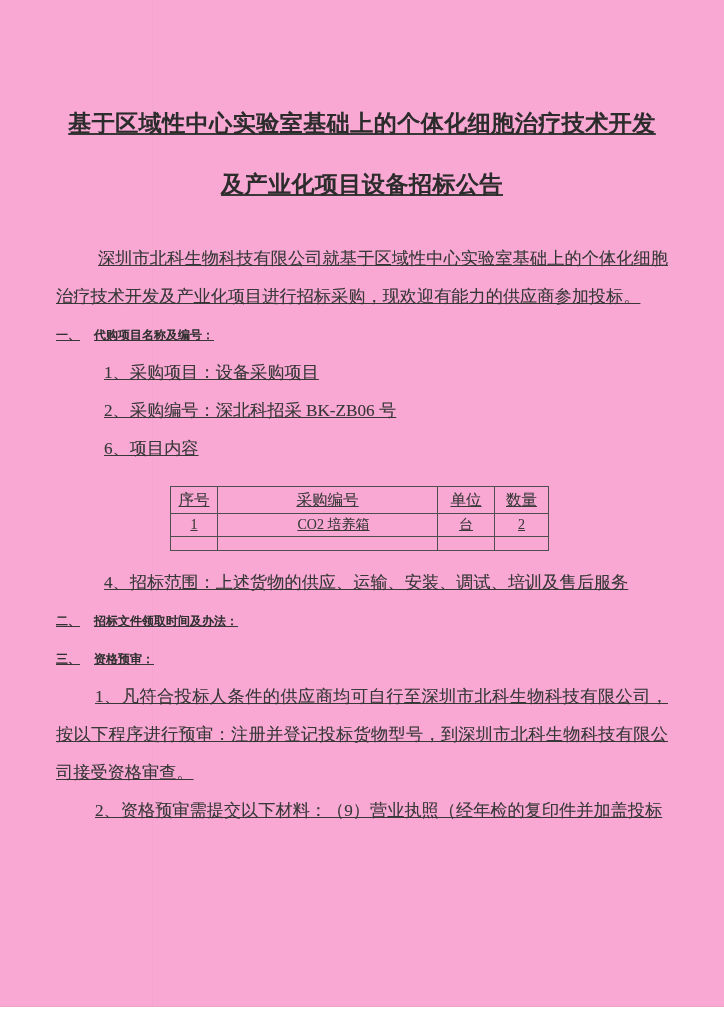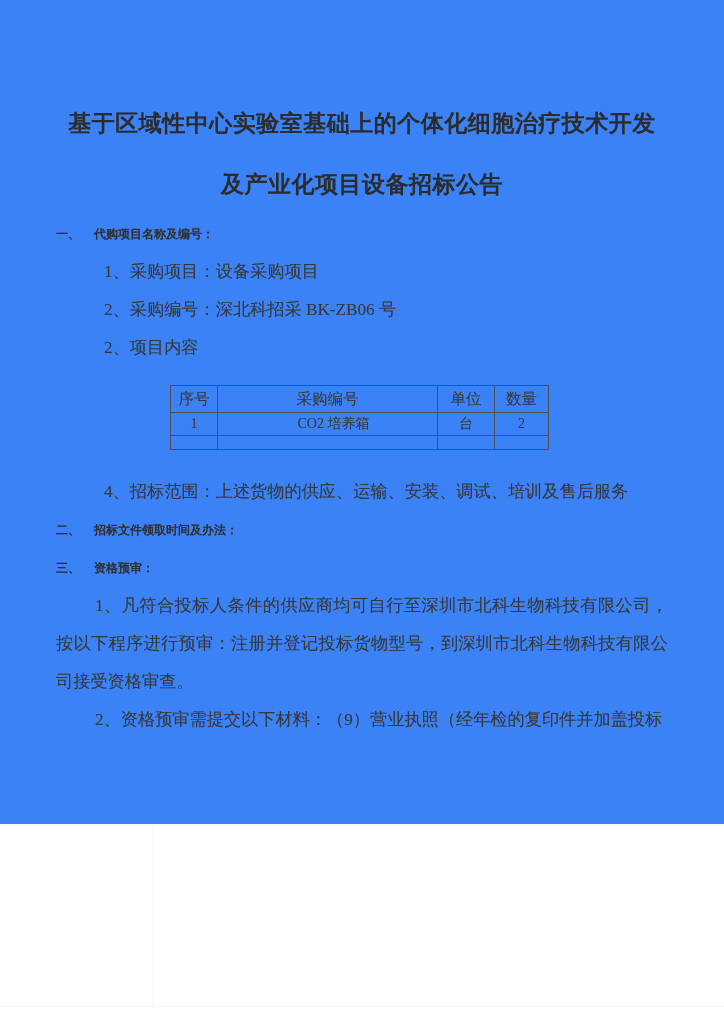--- a/index.html
+++ b/index.html
@@ -9,24 +9,25 @@
   }
   body {
     width: 724px;
     height: 1024px;
     overflow: hidden;
     font-family: "Liberation Serif", "DejaVu Serif", serif;
   }
   .page {
     position: relative;
     width: 724px;
-    height: 824px;
-    background: #3b82f6;
+    height: 1024px;
+    background: #f9a8d4;
     color: #383838;
     text-shadow: 0 0 0.5px rgba(70,70,70,0.35);
+    text-decoration: underline;
   }
   
   .scan-crease {
     position: absolute;
     left: 152px;
     top: 0;
     width: 1px;
     height: 1006px;
     background: rgba(110,110,110,0.05);
   }
@@ -71,21 +72,21 @@
     text-align: justify;
   }
   .sec-heading {
     font-weight: bold;
     font-size: 12px;
     color: #303030;
   }
   .sec-num { margin-right: 14px; }
   .item { padding-left: 48px; }
   .equip-table {
-    margin: 18px 0 23px 114px;
+    margin: 18px 0 13px 114px;
     width: 378px;
     table-layout: fixed;
     border-collapse: collapse;
     border: 1.5px solid #474747;
   }
   .equip-table th, .equip-table td {
     border: 1px solid #4e4e4e;
     padding: 0;
     overflow: hidden;
     white-space: nowrap;
@@ -125,28 +126,29 @@
   <div class="scan-edge-bottom"></div>
   <div class="scan-strip-bottom"></div>
 
   <div class="content">
 
     <h1 class="doc-title">
       <span class="title-line">基于区域性中心实验室基础上的个体化细胞治疗技术开发</span>
       <span class="title-line">及产业化项目设备招标公告</span>
     </h1>
 
+    <p class="para intro">深圳市北科生物科技有限公司就基于区域性中心实验室基础上的个体化细胞治疗技术开发及产业化项目进行招标采购，现欢迎有能力的供应商参加投标。</p>
 
     <div class="sec-heading">
       <span class="sec-num">一、</span><span class="sec-text">代购项目名称及编号：</span>
     </div>
 
     <p class="item">1、采购项目：设备采购项目</p>
     <p class="item">2、采购编号：深北科招采 BK-ZB06 号</p>
-    <p class="item">2、项目内容</p>
+    <p class="item">6、项目内容</p>
 
     <table class="equip-table">
       <colgroup>
         <col style="width:47px">
         <col style="width:220px">
         <col style="width:57px">
         <col style="width:54px">
       </colgroup>
       <thead>
         <tr>

